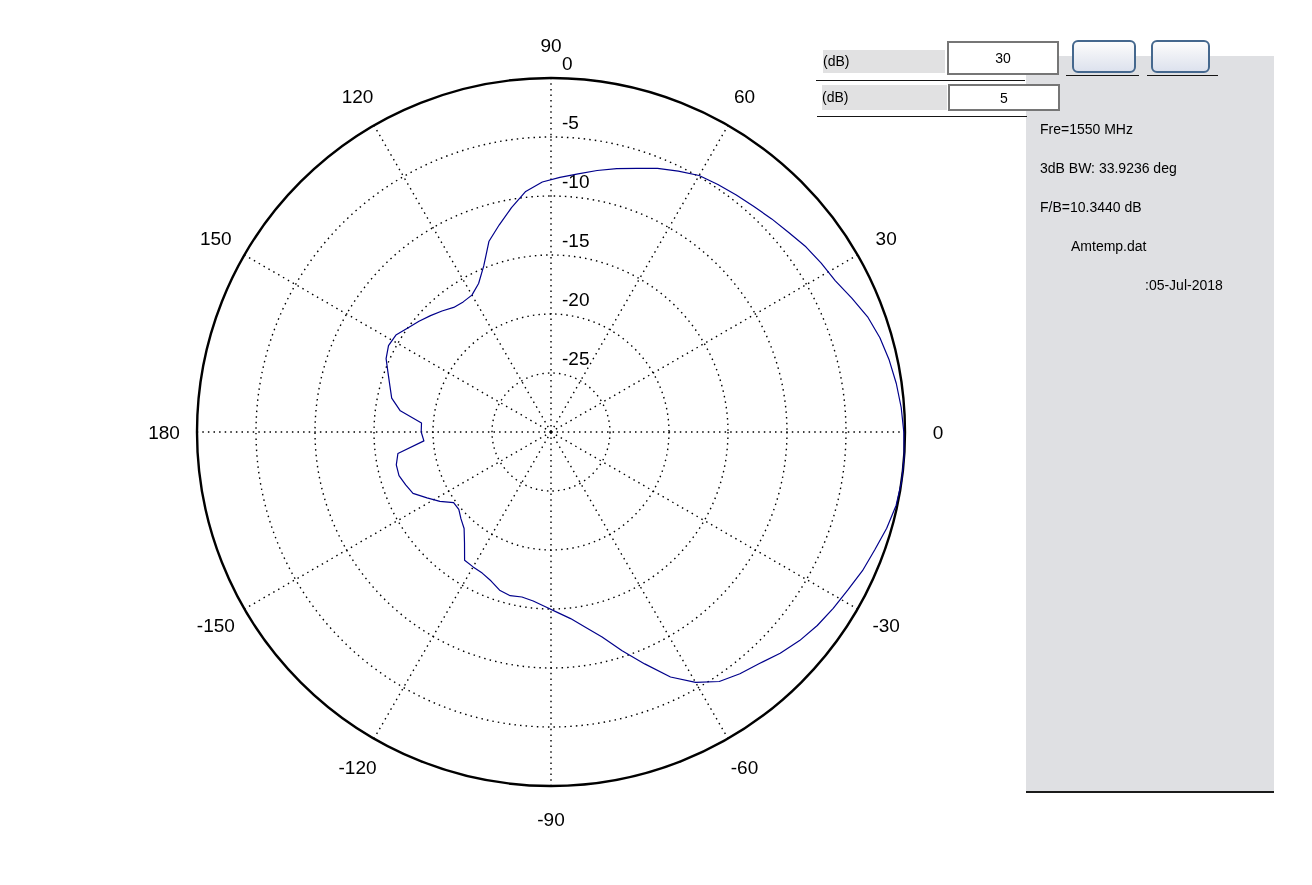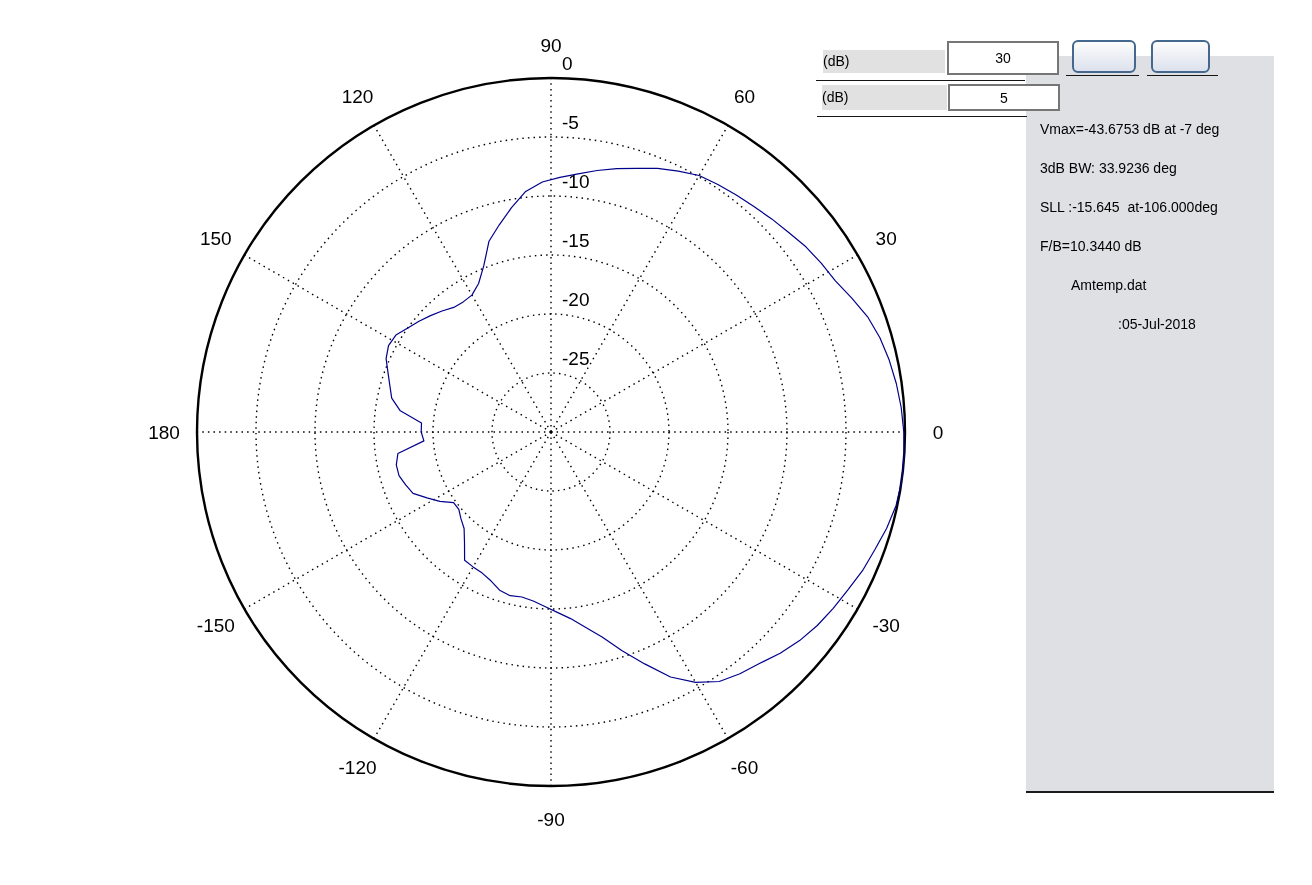--- a/index.html
+++ b/index.html
@@ -4,21 +4,21 @@
 <style>
   html,body{margin:0;padding:0;background:#fff;}
   .stage{position:relative;width:1312px;height:885px;background:#ffffff;overflow:hidden;
          font-family:"Liberation Sans",sans-serif;color:#000;}
   #polar-svg{position:absolute;left:0;top:0;z-index:0;}
   .side-panel{position:absolute;left:1026px;top:56px;width:248px;height:735px;
               background:#dfe0e3;border-bottom:2px solid #1b1b1b;z-index:1;}
   .stats{padding:54px 0 0 14px;font-size:14px;line-height:39px;}
   .stat-line{height:39px;white-space:pre;}
   .stat-file{height:39px;margin-left:31px;white-space:pre;}
-  .stat-date{height:39px;margin-left:78px;white-space:pre;}
+  .stat-date{height:39px;margin-left:105px;white-space:pre;}
   .ctl-label{position:absolute;background:#e1e1e2;text-align:left;font-size:14px;
              box-sizing:border-box;padding-right:17px;z-index:2;}
   .ctl-label.row1{left:823px;top:50px;width:122px;height:23px;line-height:23px;}
   .ctl-label.row2{left:822px;top:85px;width:125px;height:25px;line-height:25px;}
   .ctl-input{position:absolute;box-sizing:border-box;border:2px solid #767676;background:#fff;
              text-align:center;font-size:14px;font-family:"Liberation Sans",sans-serif;
              z-index:3;padding:0;}
   .ctl-input.row1{left:947px;top:41px;width:112px;height:34px;}
   .ctl-input.row2{left:948px;top:84px;width:112px;height:27px;}
   .push-btn{position:absolute;top:40px;height:33px;border:2px solid #45688e;border-radius:6px;
@@ -71,23 +71,22 @@
       <text x="562" y="129" text-anchor="start" font-size="19px" fill="#000">-5</text>
       <text x="562" y="188" text-anchor="start" font-size="19px" fill="#000">-10</text>
       <text x="562" y="247" text-anchor="start" font-size="19px" fill="#000">-15</text>
       <text x="562" y="306" text-anchor="start" font-size="19px" fill="#000">-20</text>
       <text x="562" y="365" text-anchor="start" font-size="19px" fill="#000">-25</text>
       <polyline points="421.2,432.0 423.9,440.9 397.9,453.5 396.3,464.9 399.0,475.6 405.7,484.9 413.0,493.4 427.0,497.9 439.9,501.4 453.6,502.7 458.8,509.4 461.0,518.9 464.1,528.5 464.5,542.7 464.6,560.2 473.1,566.9 482.2,573.1 490.9,580.8 499.6,590.2 510.2,595.7 521.9,597.0 533.2,601.0 544.9,606.5 557.3,612.4 570.6,618.6 585.4,627.2 602.1,636.9 622.1,650.8 644.7,663.9 670.5,677.0 695.6,682.4 719.3,681.5 739.9,673.8 759.4,663.5 780.2,653.3 799.6,640.6 817.3,625.5 833.2,608.3 847.9,589.9 862.5,570.7 874.8,549.8 886.7,528.3 896.1,505.4 901.6,481.3 904.1,456.7 903.8,432.0 901.2,407.5 896.3,383.5 889.2,360.1 879.9,337.7 867.6,316.8 851.8,298.1 835.4,280.8 821.2,263.2 805.9,246.8 788.7,232.5 771.7,218.9 753.9,206.6 736.3,194.9 717.9,184.5 699.1,175.5 678.3,171.1 657.5,168.3 636.7,168.3 616.7,168.7 597.1,170.5 578.1,173.8 559.9,177.3 542.3,182.0 525.7,191.4 511.5,207.7 499.3,224.8 489.0,241.2 483.8,265.7 478.6,283.5 471.9,295.1 463.2,301.9 453.7,307.4 442.0,311.0 430.5,315.6 419.0,321.3 407.8,328.0 395.9,335.1 388.5,345.6 386.1,358.6 388.0,372.7 389.9,385.8 391.7,398.1 400.3,410.8 421.5,422.9 421.2,432.0" fill="none" stroke="#00008b" stroke-width="1.2" stroke-linejoin="round"></polyline>
     </svg>
 
   <div class="side-panel" style="background: rgb(223, 224, 227);">
     <div class="stats">
-      <div class="stat-line">Vmax=-43.6753 dB at -7 deg</div>
+      <div class="stat-line">Fre=1550 MHz</div>
       <div class="stat-line">3dB BW: 33.9236 deg</div>
-      <div class="stat-line">SLL :-15.645  at-106.000deg</div>
       <div class="stat-line">F/B=10.3440 dB</div>
       <div class="stat-file">Amtemp.dat</div>
       <div class="stat-date">:05-Jul-2018</div>
     </div>
   </div>
 
   <div class="ctl-label row1" style="background: rgb(225, 225, 226);">(dB)</div>
   <input class="ctl-input row1" type="text" value="30" style="">
 
   <div class="ctl-label row2" style="background: rgb(225, 225, 226);">(dB)</div>

